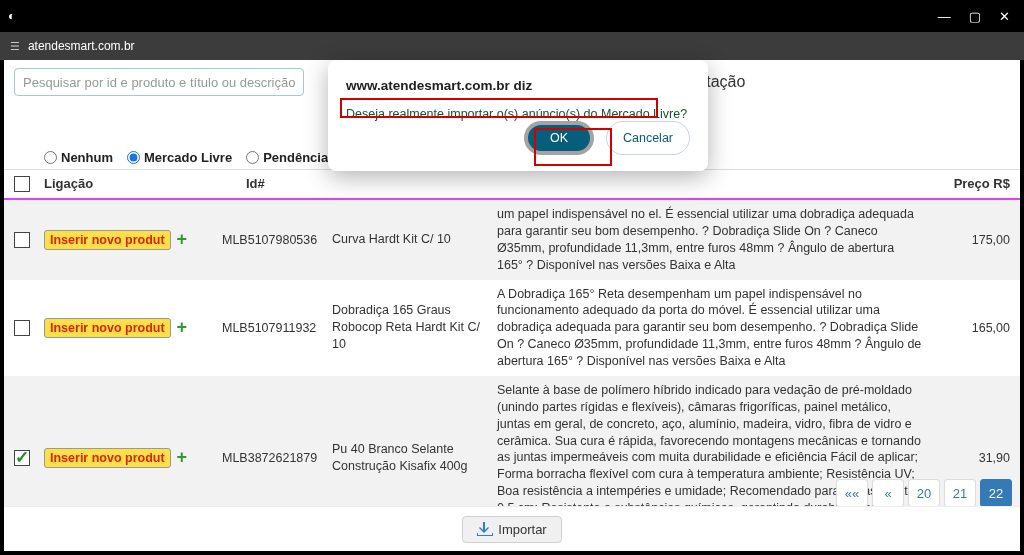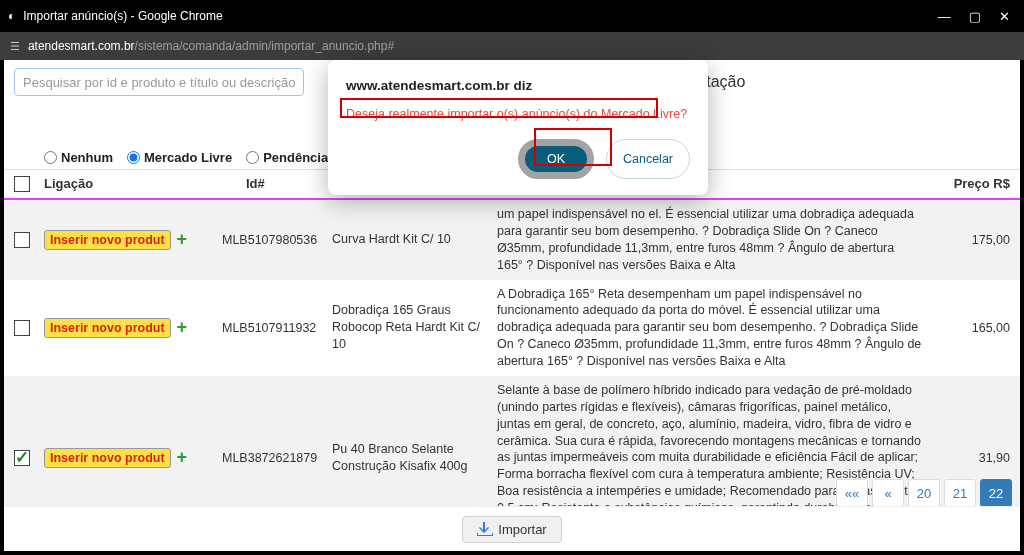--- a/index.html
+++ b/index.html
@@ -55,48 +55,46 @@
   .import-btn { background: #f0f0f0; border: 1px solid #d0d0d0; border-radius: 4px; padding: 5px 14px; font-size: 13px; color: #333; display: flex; align-items: center; gap: 5px; }
   .import-btn svg { width: 16px; height: 14px; }
   
   .pagination { position: absolute; bottom: 44px; right: 8px; display: flex; gap: 4px; }
   .pagination .pg { width: 32px; height: 28px; border: 1px solid #ddd; border-radius: 3px; background: #fff; display: flex; align-items: center; justify-content: center; font-size: 13px; color: #337ab7; }
   .pagination .pg.active { background: #337ab7; color: #fff; border-color: #337ab7; }
   
   
   .dialog { position: absolute; top: 60px; left: 328px; width: 380px; background: #fff; border-radius: 8px; box-shadow: 0 6px 24px rgba(0,0,0,0.3); padding: 18px 18px 16px 18px; z-index: 100; }
   .dialog .d-title { font-size: 13.5px; font-weight: bold; color: #222; margin-bottom: 14px; }
-  .dialog .d-msg { font-size: 12.5px; color: #ef4444; margin-bottom: 18px; }
+  .dialog .d-msg { font-size: 12.5px; color: #14532d; }
   .dialog .d-buttons { display: flex; justify-content: flex-end; gap: 12px; }
-  .dialog .d-ok { background: #075e7a; color: #fff; border: 7px solid #a3a3a3; border-radius: 20px; padding: 6px 22px; font-size: 12.5px; font-weight: 500; }
+  .dialog .d-ok { background: #075e7a; color: #fff; border: 4px solid #a3a3a3; border-radius: 20px; padding: 6px 22px; font-size: 12.5px; font-weight: 500; }
   .dialog .d-cancel { background: #fff; color: #075e7a; border: 1px solid #c5d7df; border-radius: 20px; padding: 6px 16px; font-size: 12.5px; }
   
   
   .anno { position: absolute; border: 2px solid #d40000; z-index: 200; pointer-events: none; }
 </style>
 </head>
 <body>
 
 <div class="window">
   <div class="titlebar">
     <div class="title">
       <span>◐</span>
-      <span>Importar anúncio(s) - Google Chrome</span>
     </div>
     <div class="controls">
       <span>—</span>
       <span>▢</span>
       <span>✕</span>
     </div>
   </div>
 
   <div class="urlbar">
     <span class="icon">☰</span>
     <span class="domain">atendesmart.com.br</span>
-      <span class="path">/sistema/comanda/admin/importar_anuncio.php#</span>
   </div>
 
   <div class="content">
     <div class="search-row">
       <input class="search-input" placeholder="Pesquisar por id e produto e título ou descrição" style="">
       <span class="header-title">ortação</span>
     </div>
 
     <div class="radio-row">
       <label>

